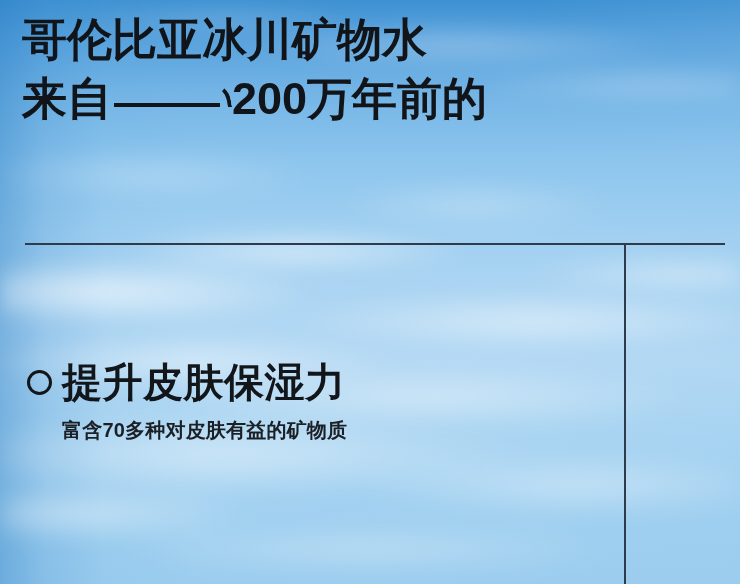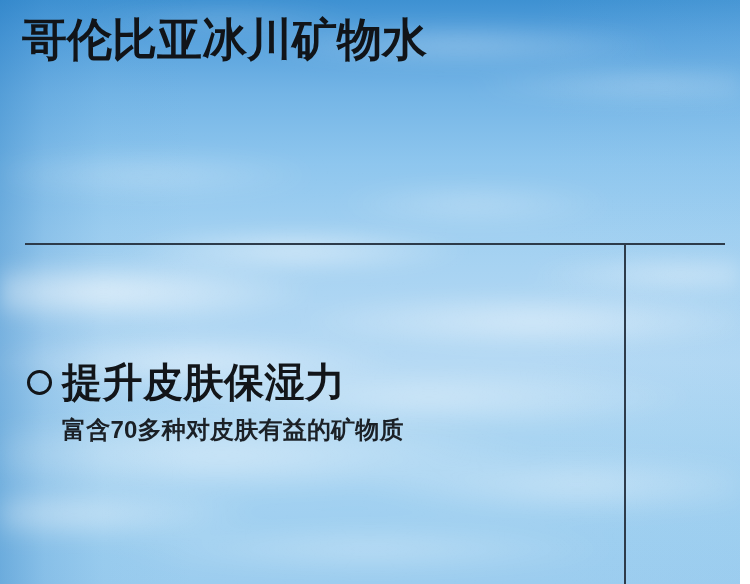--- a/index.html
+++ b/index.html
@@ -186,21 +186,21 @@
     border: 3px solid #121519;
     border-radius: 50%;
     margin-right: 10px;
     box-sizing: border-box;
   }
 
   .feature-body {
     margin-top: 14px;
     margin-left: 35px;
     color: #1b2026;
-    font-size: 24px;
+    font-size: 20px;
     font-weight: 600;
     line-height: 28px;
     letter-spacing: 0.2px;
     white-space: nowrap;
   }
   .feature-body .pline { display: block; }
 </style>
 </head>
 <body>
 
@@ -209,20 +209,21 @@
   <div class="sky-base"></div>
   <div class="sky-left"></div>
   <div class="clouds-top"></div>
   <div class="clouds-a"></div>
   <div class="clouds-b"></div>
 
   <div class="content">
 
     <div class="headline">
       <span class="line">哥伦比亚冰川矿物水</span>
+      <span class="line"><span>来自</span><span class="glyph-artifact"></span><span>200万年前的</span></span>
     </div>
 
     <div class="rule-h"></div>
     <div class="rule-v"></div>
 
     <div class="feature">
 
       <div class="feature-head">
         <span class="bullet-ring"></span>
         <span>提升皮肤保湿力</span>

